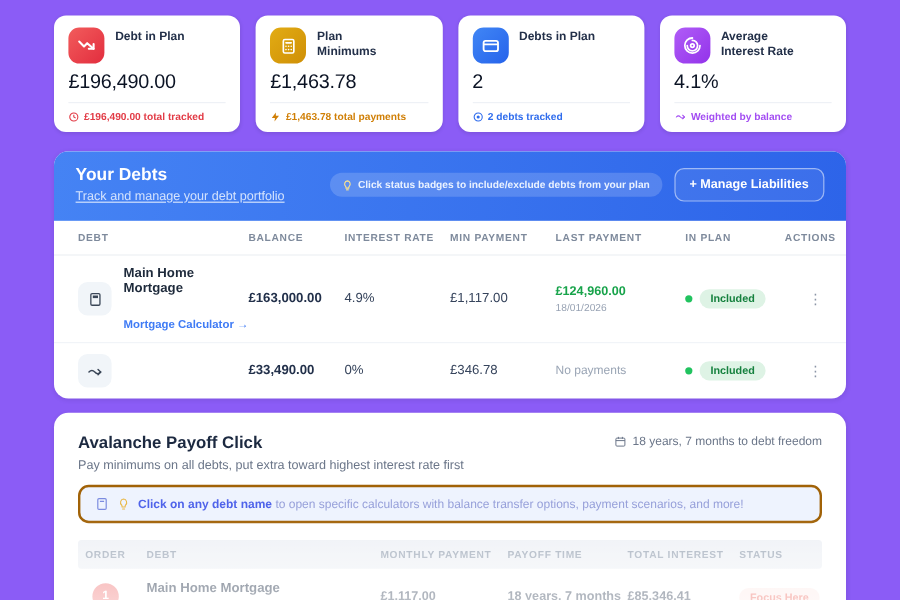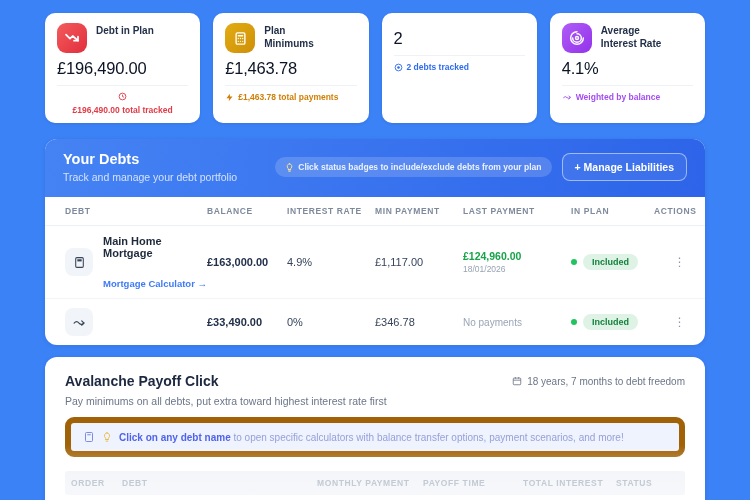--- a/index.html
+++ b/index.html
@@ -1,36 +1,36 @@
 <!DOCTYPE html>
 <html><head>
 <meta charset="utf-8">
 <style>
   html,body{margin:0;padding:0;background:#e9edf4;}
-  .canvas{width:750px;height:500px;background:#3b82f6;font-family:"Liberation Sans",sans-serif;position:relative;overflow:hidden;}
+  .canvas{width:750px;height:500px;background:#8b5cf6;font-family:"Liberation Sans",sans-serif;position:relative;overflow:hidden;}
 
   
   .stats-row{display:flex;gap:13px;margin:13px 45px 0;}
   .stat-card{flex:1;background:#fff;border-radius:10px;padding:10px 12px 8px;box-shadow:0 1px 3px rgba(16,24,40,.10);}
   .stat-head{display:flex;gap:9px;align-items:flex-start;}
   .stat-icon{width:30px;height:30px;border-radius:9px;display:flex;align-items:center;justify-content:center;flex:0 0 auto;}
   .icon-red{background:linear-gradient(135deg,#f25c5c,#e22d3e);}
   .icon-amber{background:linear-gradient(135deg,#e2ac14,#cf8f06);}
   .icon-blue{background:linear-gradient(135deg,#4186f5,#2563eb);}
   .icon-purple{background:linear-gradient(135deg,#b05cf7,#9333ea);}
   .stat-title{font-size:10px;font-weight:700;color:#233049;line-height:1.25;max-width:66px;padding-top:2px;}
   .stat-value{font-size:16.5px;font-weight:400;color:#0b1324;margin-top:6px;letter-spacing:-.2px;}
   .stat-foot{border-top:1px solid #eef1f6;margin-top:7px;padding-top:6px;font-size:8.5px;font-weight:700;display:flex;align-items:center;gap:4px;white-space:nowrap;}
-  .foot-red{color:#e23b46;flex-direction:column;} .foot-amber{color:#d07f06;} .foot-blue{color:#2f6ced;} .foot-purple{color:#a34df2;}
+  .foot-red{color:#e23b46;} .foot-amber{color:#d07f06;} .foot-blue{color:#2f6ced;} .foot-purple{color:#a34df2;}
 
   
   .debts-panel{margin:16px 45px 0;border-radius:12px;background:#fff;box-shadow:0 1px 4px rgba(16,24,40,.10);overflow:hidden;}
   .panel-header{background:linear-gradient(95deg,#4583f4 0%,#2d64e9 100%);padding:12px 18px 14px;display:flex;justify-content:space-between;align-items:center;}
   .ph-title{font-size:14.5px;font-weight:800;color:#fff;}
-  .ph-sub{font-size:10.5px;color:#d3e2fd;margin-top:4px;}
+  .ph-sub{font-size:10.5px;color:#d3e2fd;margin-top:4px;text-decoration:underline;}
   .ph-right{display:flex;align-items:center;}
   .hint-pill{background:rgba(255,255,255,.17);border-radius:999px;padding:5px 10px;font-size:8.5px;color:#eaf2ff;font-weight:600;display:flex;align-items:center;gap:4px;white-space:nowrap;}
   .manage-btn{border:1.5px solid rgba(255,255,255,.5);background:rgba(255,255,255,.07);border-radius:8px;padding:7px 12px;color:#fff;font-size:10.5px;font-weight:700;margin-left:10px;white-space:nowrap;cursor:pointer;}
 
   .dt-grid{display:grid;grid-template-columns:162px 80px 88px 88px 108px 83px 51px;align-items:center;}
   .dt-headrow{border-bottom:1px solid #edf0f4;}
   .dt-h{font-size:8.5px;color:#7e8a9c;font-weight:700;letter-spacing:.6px;padding:9px 0;}
   .pad-l{padding-left:20px;}
   .dt-row{padding:9px 0;}
   .dt-row.b{border-bottom:1px solid #f1f4f8;}
@@ -47,21 +47,21 @@
   .dot{width:6px;height:6px;border-radius:50%;background:#21c35f;}
   .pill-included{background:#def3e5;color:#15813e;font-size:9px;font-weight:700;padding:3px 9px;border-radius:999px;cursor:pointer;text-align:center;}
   .kebab{color:#8b95a6;font-size:12px;text-align:center;cursor:pointer;}
 
   
   .payoff-panel{margin:12px 45px 0;background:#fff;border-radius:12px;padding:16px 20px 20px;position:relative;box-shadow:0 1px 4px rgba(16,24,40,.10);height:220px;}
   .pp-head{display:flex;justify-content:space-between;align-items:center;}
   .pp-title{font-size:14px;font-weight:800;color:#1c2940;}
   .pp-note{font-size:10px;color:#6b7689;display:flex;gap:5px;}
   .pp-sub{font-size:10.5px;color:#6b7689;margin-top:6px;}
-  .banner{margin-top:10px;background:#eef3fe;border:6px solid #a16207;border-radius:9px;padding:8px 12px;font-size:10px;color:#97a0da;display:flex;gap:7px;align-items:center;}
+  .banner{margin-top:10px;background:#eef3fe;border:2px solid #a16207;border-radius:9px;padding:8px 12px;font-size:10px;color:#97a0da;display:flex;gap:7px;align-items:center;}
   .banner b{color:#4f63ea;font-weight:700;}
   .pp-grid{display:grid;grid-template-columns:57px 195px 106px 100px 93px 1fr;align-items:center;}
   .pp-headrow{background:#edf0f5;margin-top:14px;border-radius:3px;}
   .pp-h{font-size:8.5px;color:#94a0b1;font-weight:700;letter-spacing:.6px;padding:7px 0;}
   .pp-h1{padding-left:6px;}
   .pp-row{padding:10px 0;}
   .order-badge{width:22px;height:22px;border-radius:50%;display:flex;align-items:center;justify-content:center;font-size:10px;font-weight:700;color:#fff;margin-left:12px;}
   .ob-1{background:#f28080;}
   .pr-name{font-size:11px;font-weight:700;color:#2a384e;}
   .pr-detail{font-size:9px;color:#96a1b2;margin-top:3px;display:flex;gap:4px;align-items:center;}
@@ -121,20 +121,29 @@
         <span>
             <svg width="9" height="9" viewBox="0 0 24 24" fill="#d07f06">
               <polygon points="13,2 4,14 11,14 10,22 20,9 13,9"></polygon>
             </svg>
           </span>
         <span>£1,463.78 total payments</span>
       </div>
     </div>
 
     <div class="stat-card">
+      <div class="stat-head">
+        <div class="stat-icon icon-blue">
+          <svg width="16" height="16" viewBox="0 0 24 24" fill="none" stroke="#fff" stroke-width="2.3">
+              <rect x="3" y="6" width="18" height="13" rx="2.5"></rect>
+              <line x1="3" y1="10.5" x2="21" y2="10.5"></line>
+            </svg>
+        </div>
+        <div class="stat-title">Debts in Plan</div>
+      </div>
       <div class="stat-value">2</div>
       <div class="stat-foot foot-blue">
         <span>
             <svg width="9" height="9" viewBox="0 0 24 24" fill="none" stroke="#2f6ced" stroke-width="2.4">
               <circle cx="12" cy="12" r="9"></circle>
               <circle cx="12" cy="12" r="3.5" fill="#2f6ced" stroke="none"></circle>
             </svg>
           </span>
         <span>2 debts tracked</span>
       </div>

